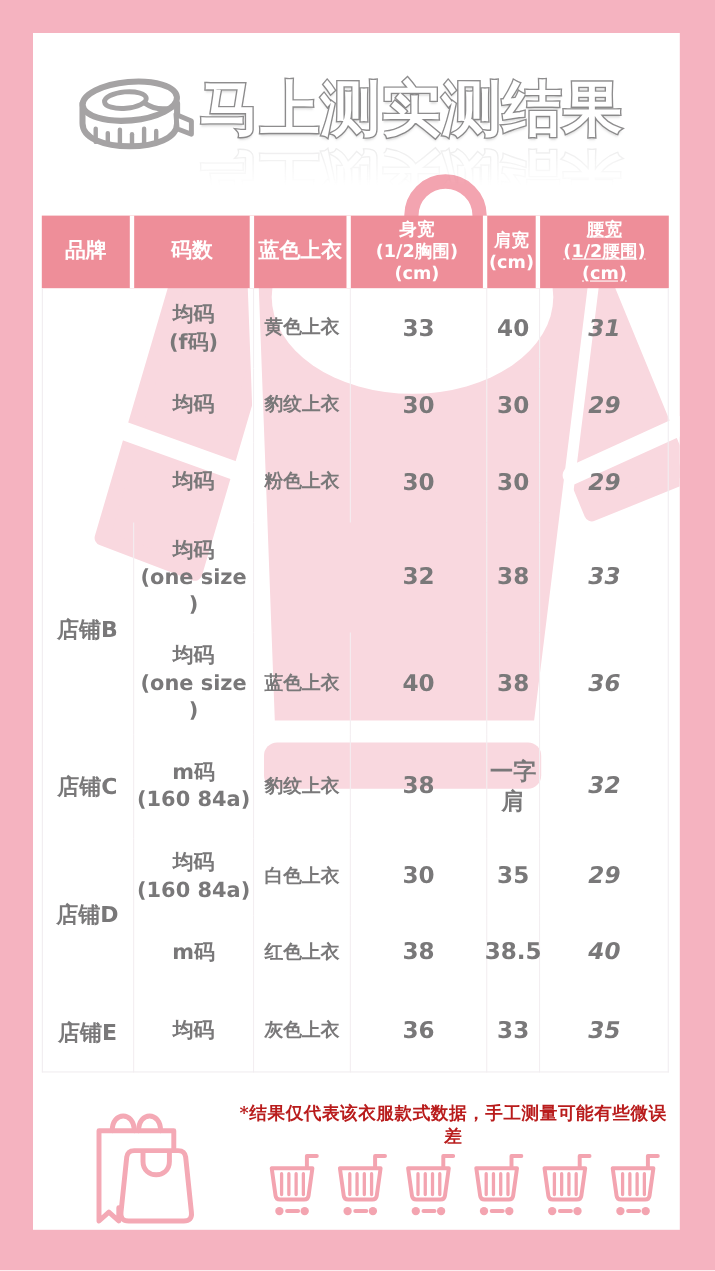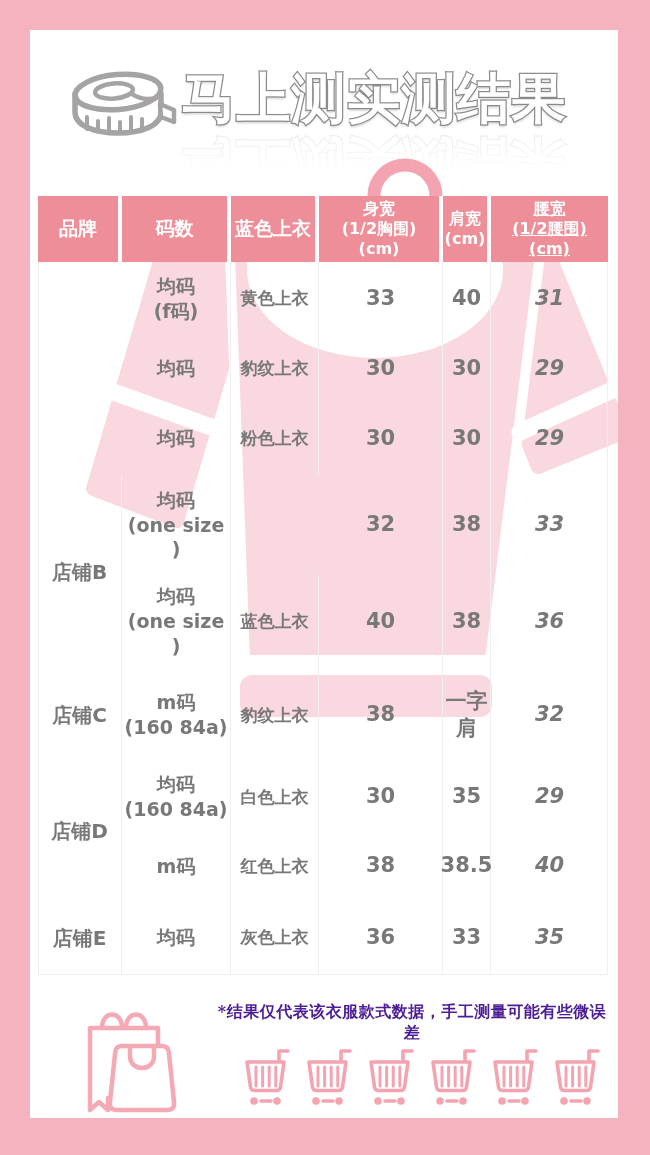--- a/index.html
+++ b/index.html
@@ -60,21 +60,21 @@
     position:absolute; left:38px; top:262px; width:570px; height:713px;
     border:1px solid #f1edf0; border-top:none; box-sizing:border-box;
     pointer-events:none;
   }
 
   
   .bags{position:absolute; left:66px; top:998px;}
   .note{
     position:absolute; left:210px; top:1002px; width:404px;
     font-family:"DejaVu Serif","Liberation Serif",serif;
-    font-size:16px; font-weight:bold; color:#4c1d95; text-align:center;
+    font-size:16px; font-weight:bold; color:#b91c1c; text-align:center;
     letter-spacing:0.5px;
   }
   .carts{position:absolute; left:243px; top:1046px; display:flex; gap:15px;}
   .cart{width:47px; height:62px;}
   .hidden-defs{position:absolute; width:0; height:0; overflow:hidden;}
 </style>
 </head>
 <body>
 
 <div class="page">

